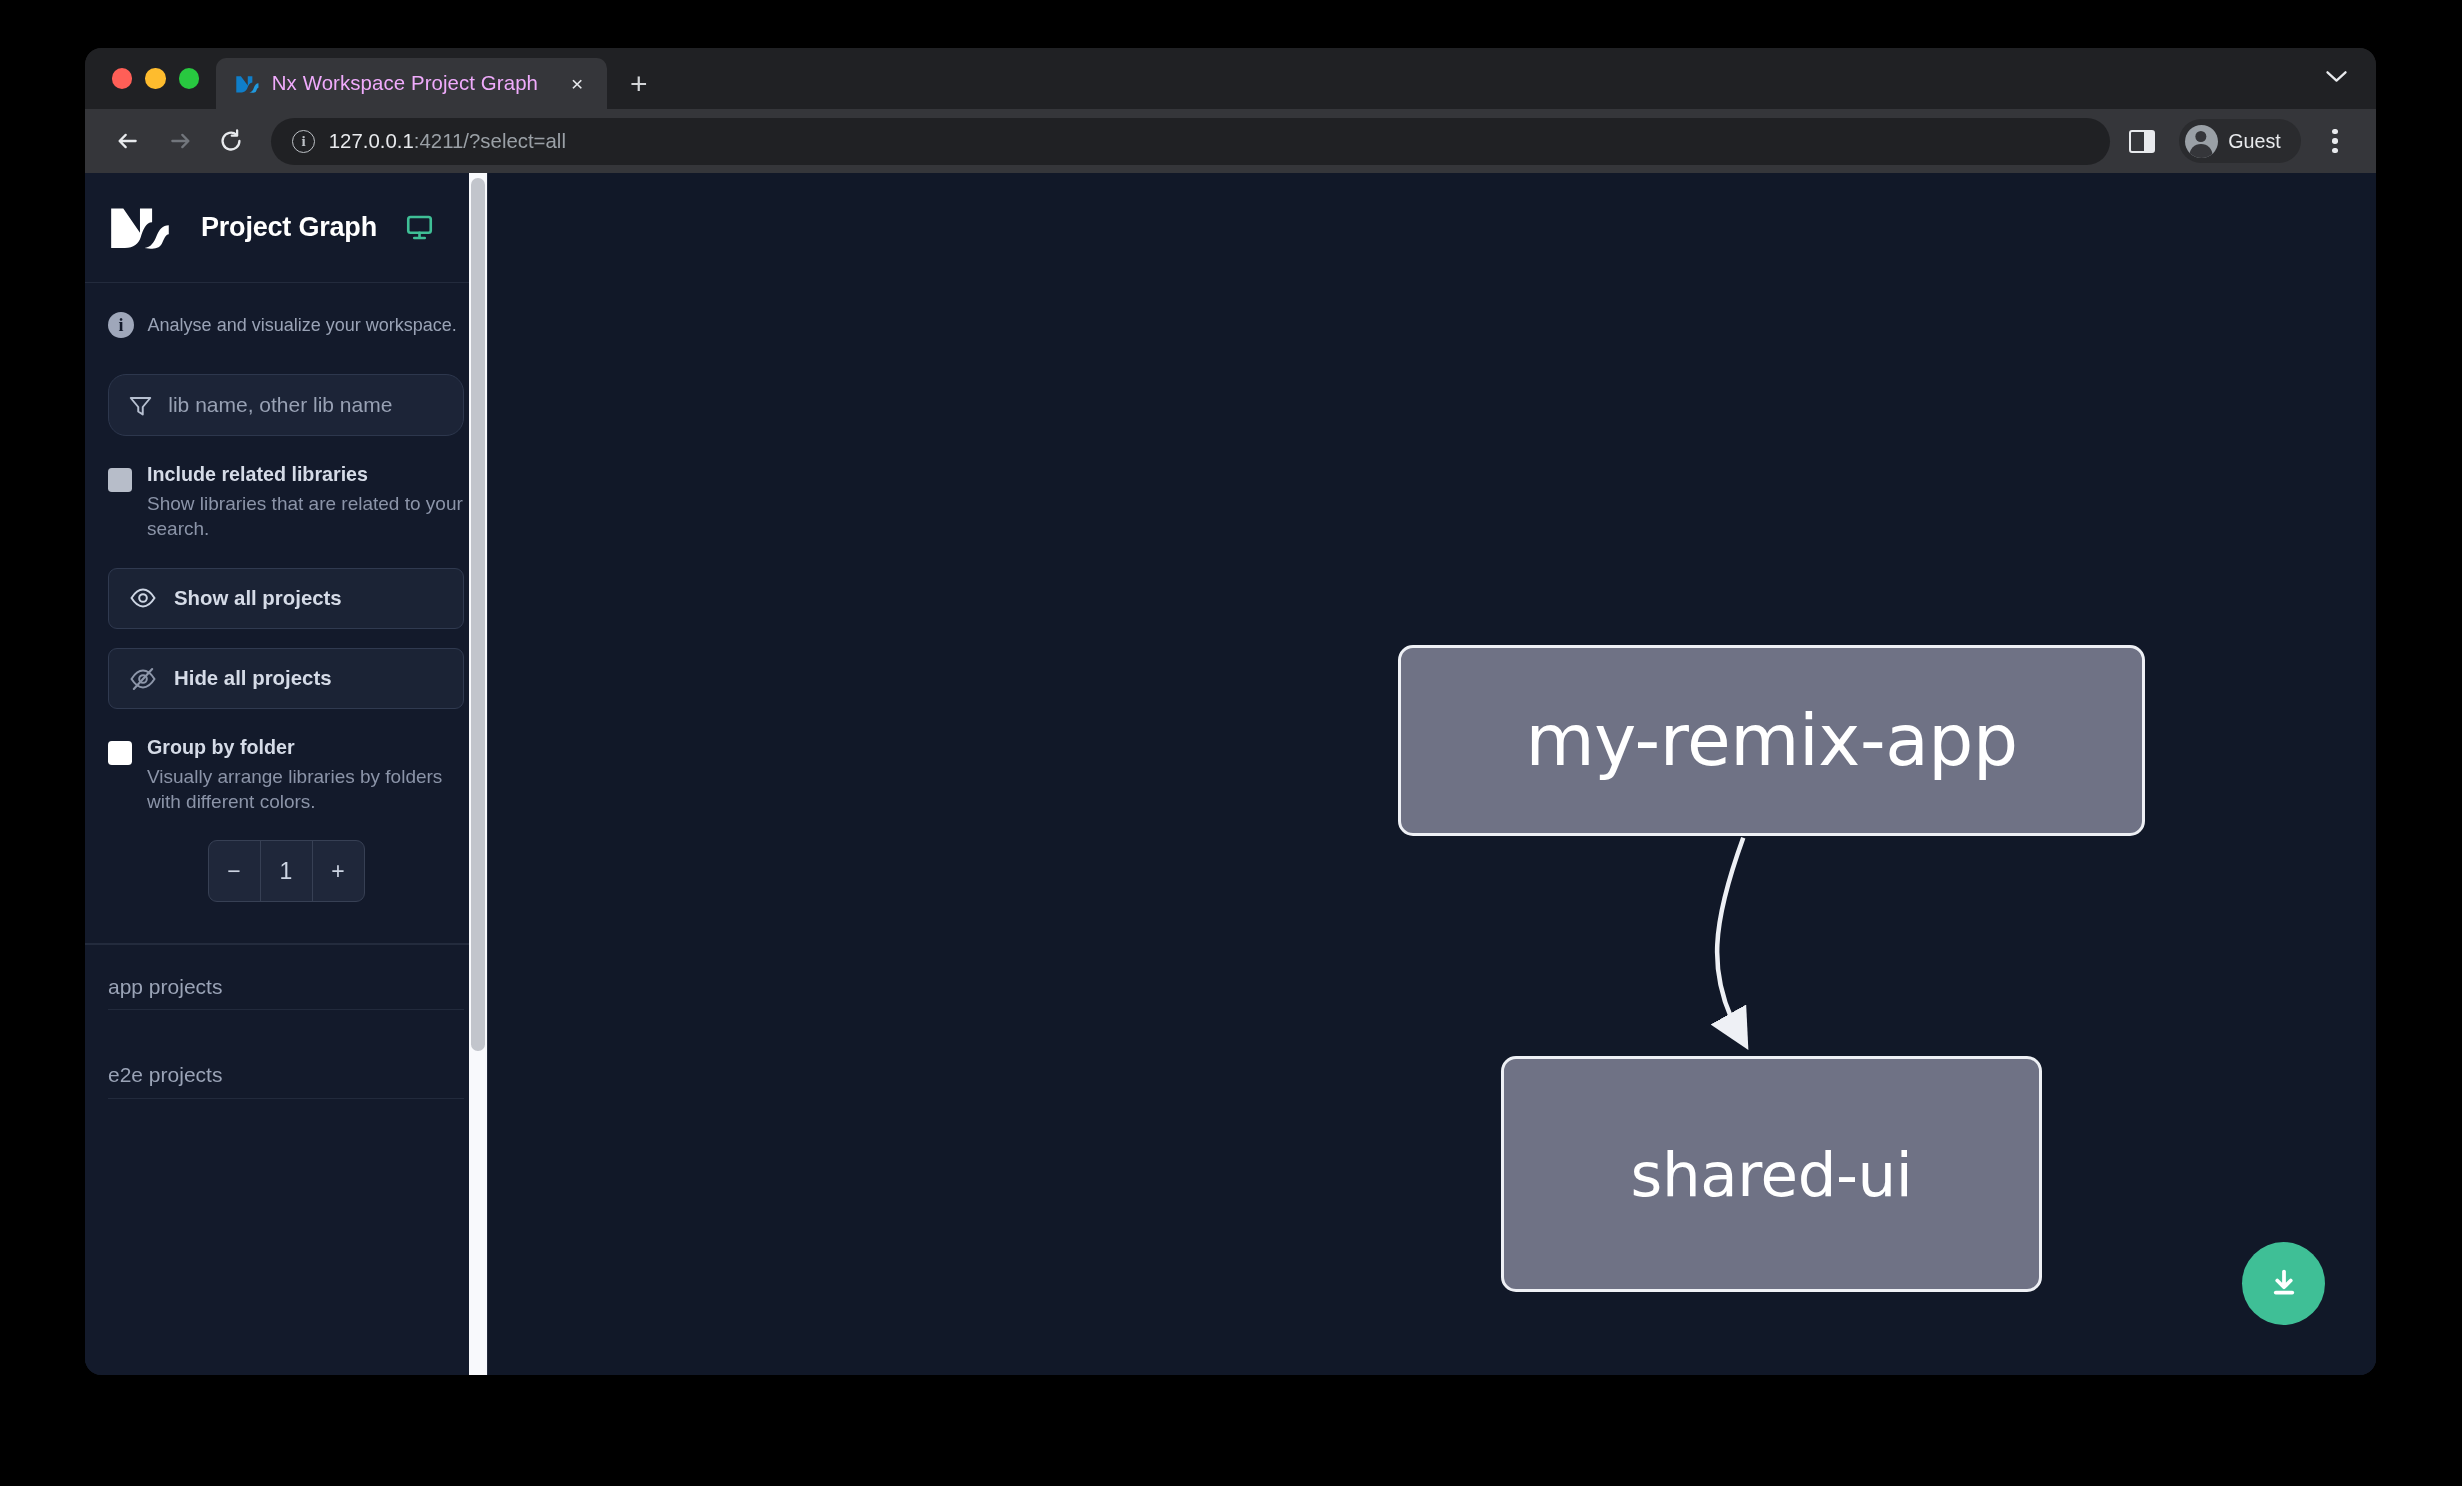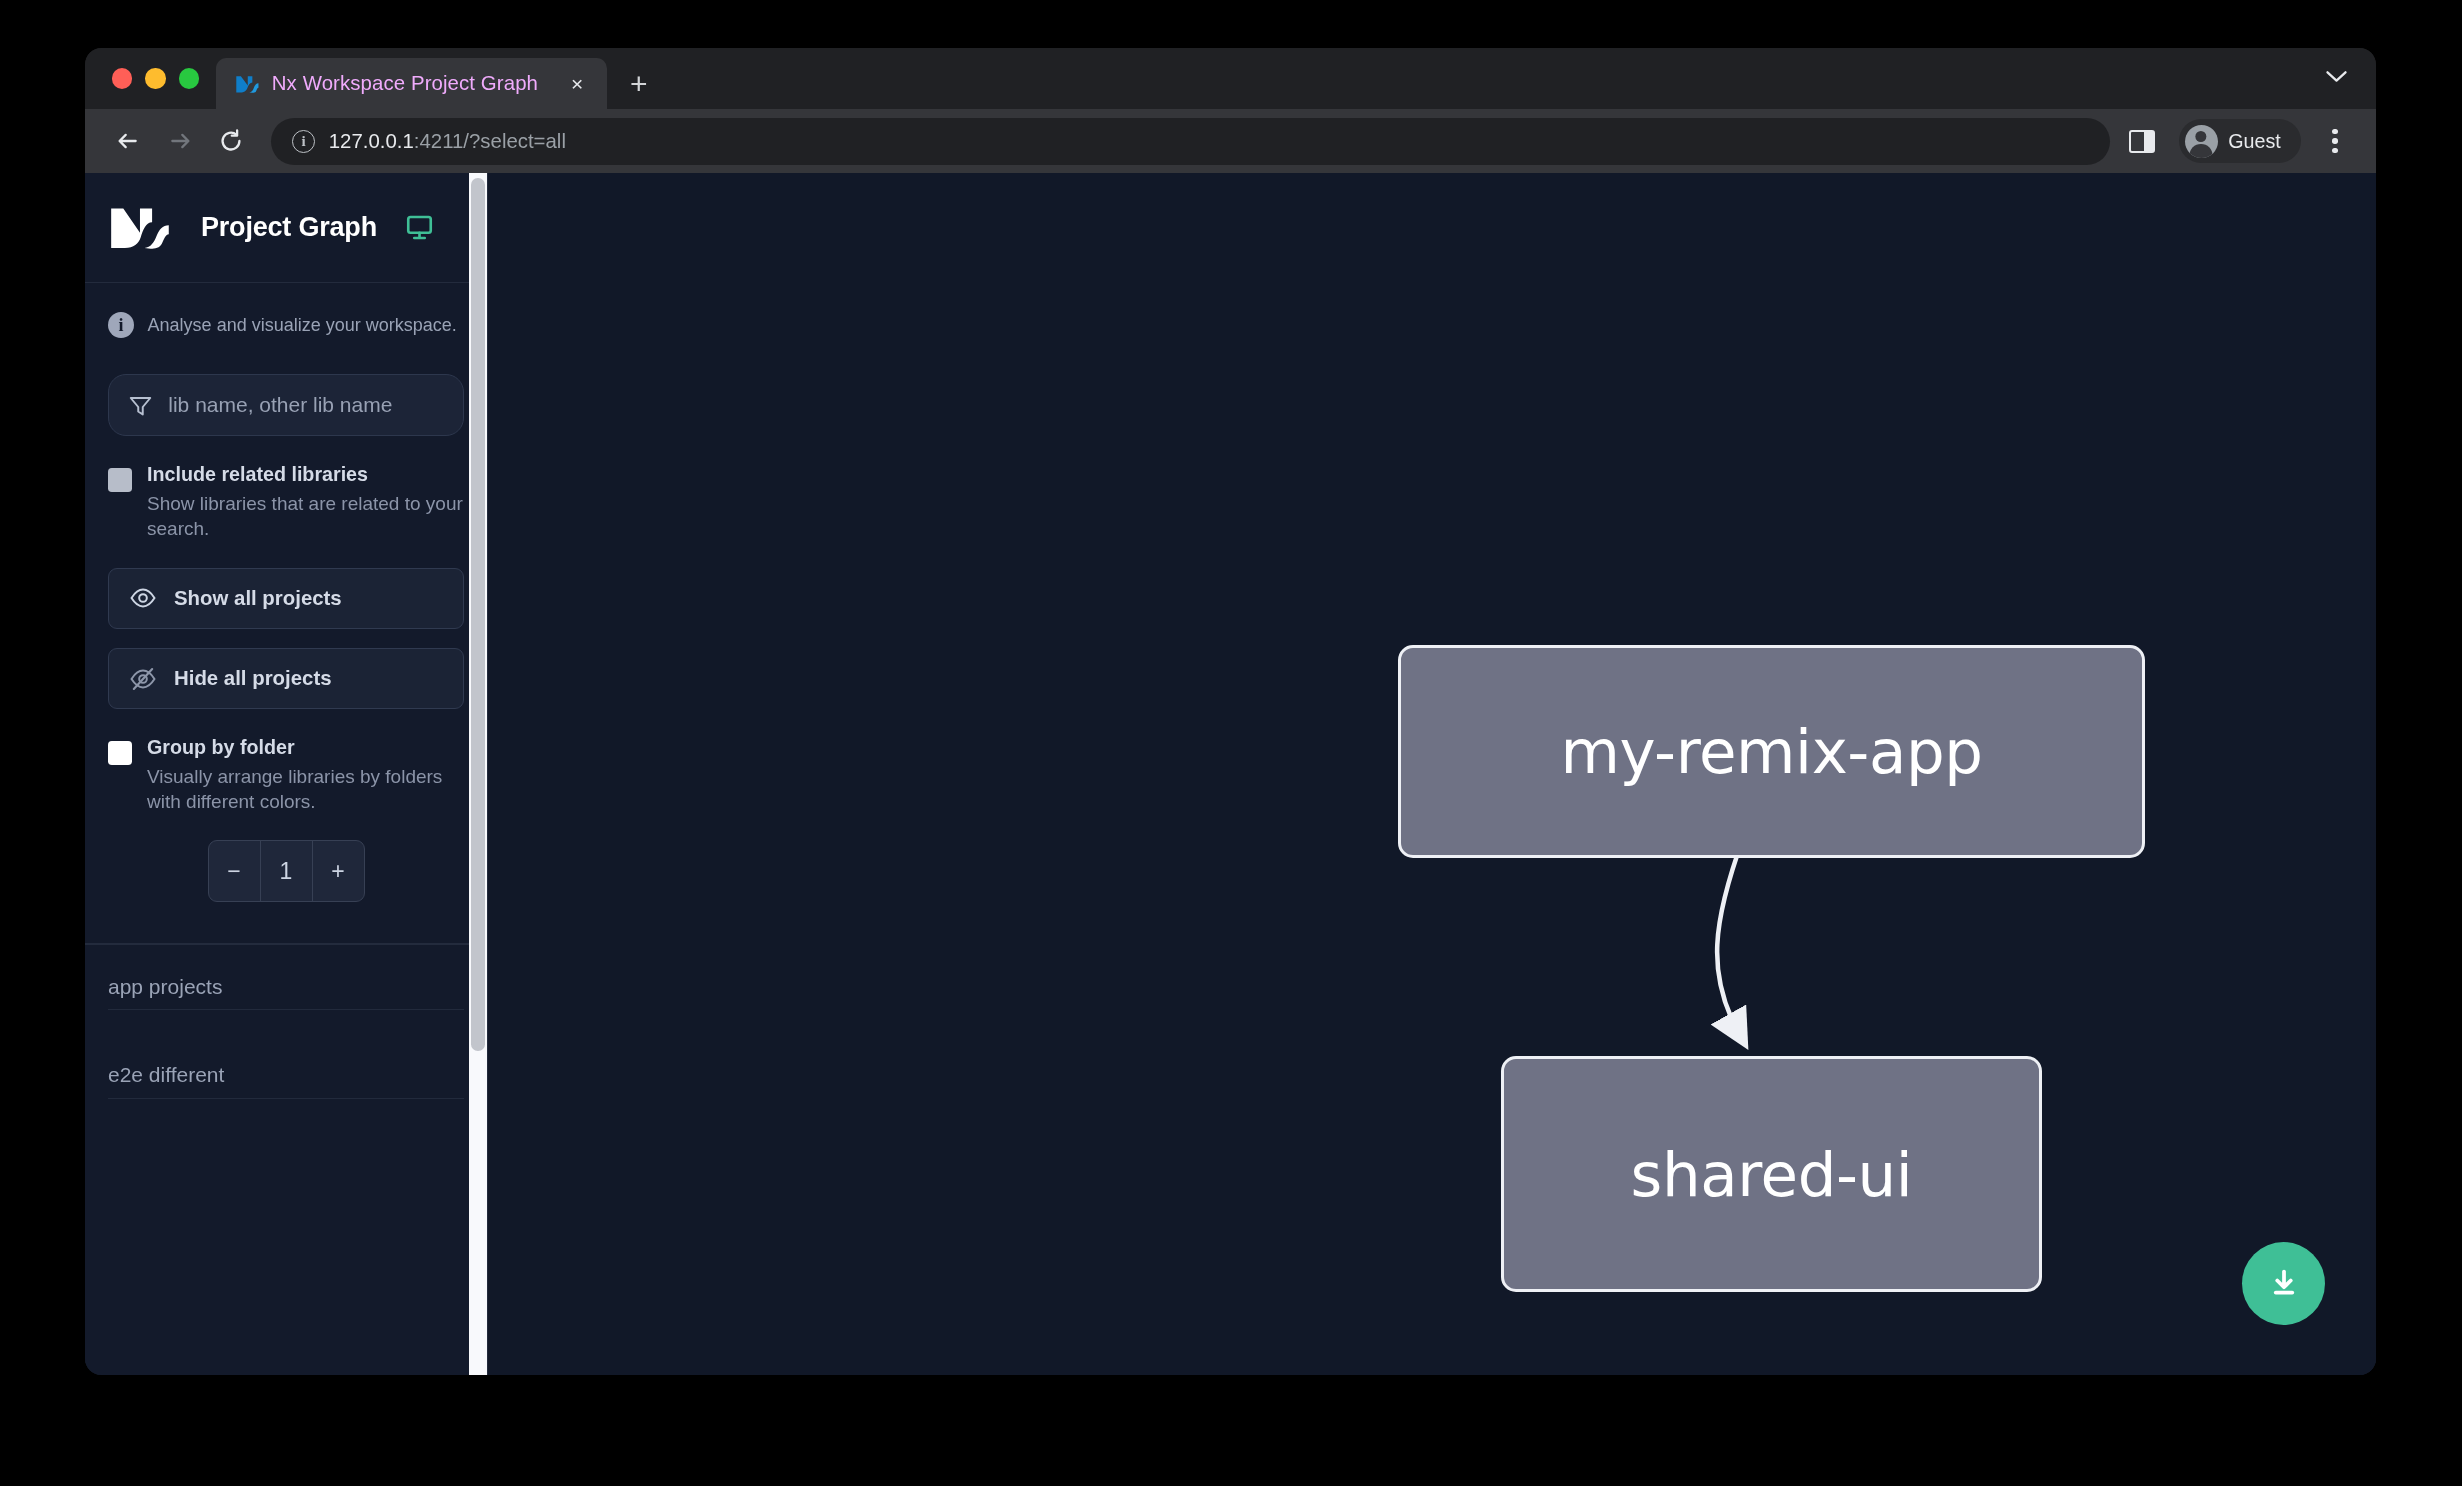--- a/index.html
+++ b/index.html
@@ -332,22 +332,22 @@
     background: #6f7285;
     border: 3.8px solid #eef0f5;
     border-radius: 15px;
     display: flex; align-items: center; justify-content: center;
     color: #ffffff;
     font-family: "DejaVu Sans", sans-serif;
     letter-spacing: -0.4px;
   }
   #node-my-remix-app {
     left: 910px; top: 472px;
-    width: 747px; height: 213px;
-    font-size: 61px;
+    width: 747px; height: 191px;
+    font-size: 71px;
   }
   #node-shared-ui {
     left: 1013px; top: 883px;
     width: 541px; height: 236px;
     font-size: 61px;
   }
   #edge-svg {
     position: absolute; left: 0; top: 0;
     width: 100%; height: 100%;
     pointer-events: none;
@@ -516,21 +516,21 @@
           <span class="step-cell">−</span>
           <span class="step-cell">1</span>
           <span class="step-cell">+</span>
         </div>
 
         <div id="sidebar-divider"></div>
 
         <div class="proj-section">
           <div class="proj-header">app projects</div>
           <div style="height:23px"></div>
-          <div class="proj-header">e2e different</div>
+          <div class="proj-header">e2e projects</div>
         </div>
 
       </div>
 
       <div id="sidebar-scrollbar">
         <div id="sidebar-scrollbar-thumb"></div>
       </div>
     </div>
 
     <div id="graph-canvas">

